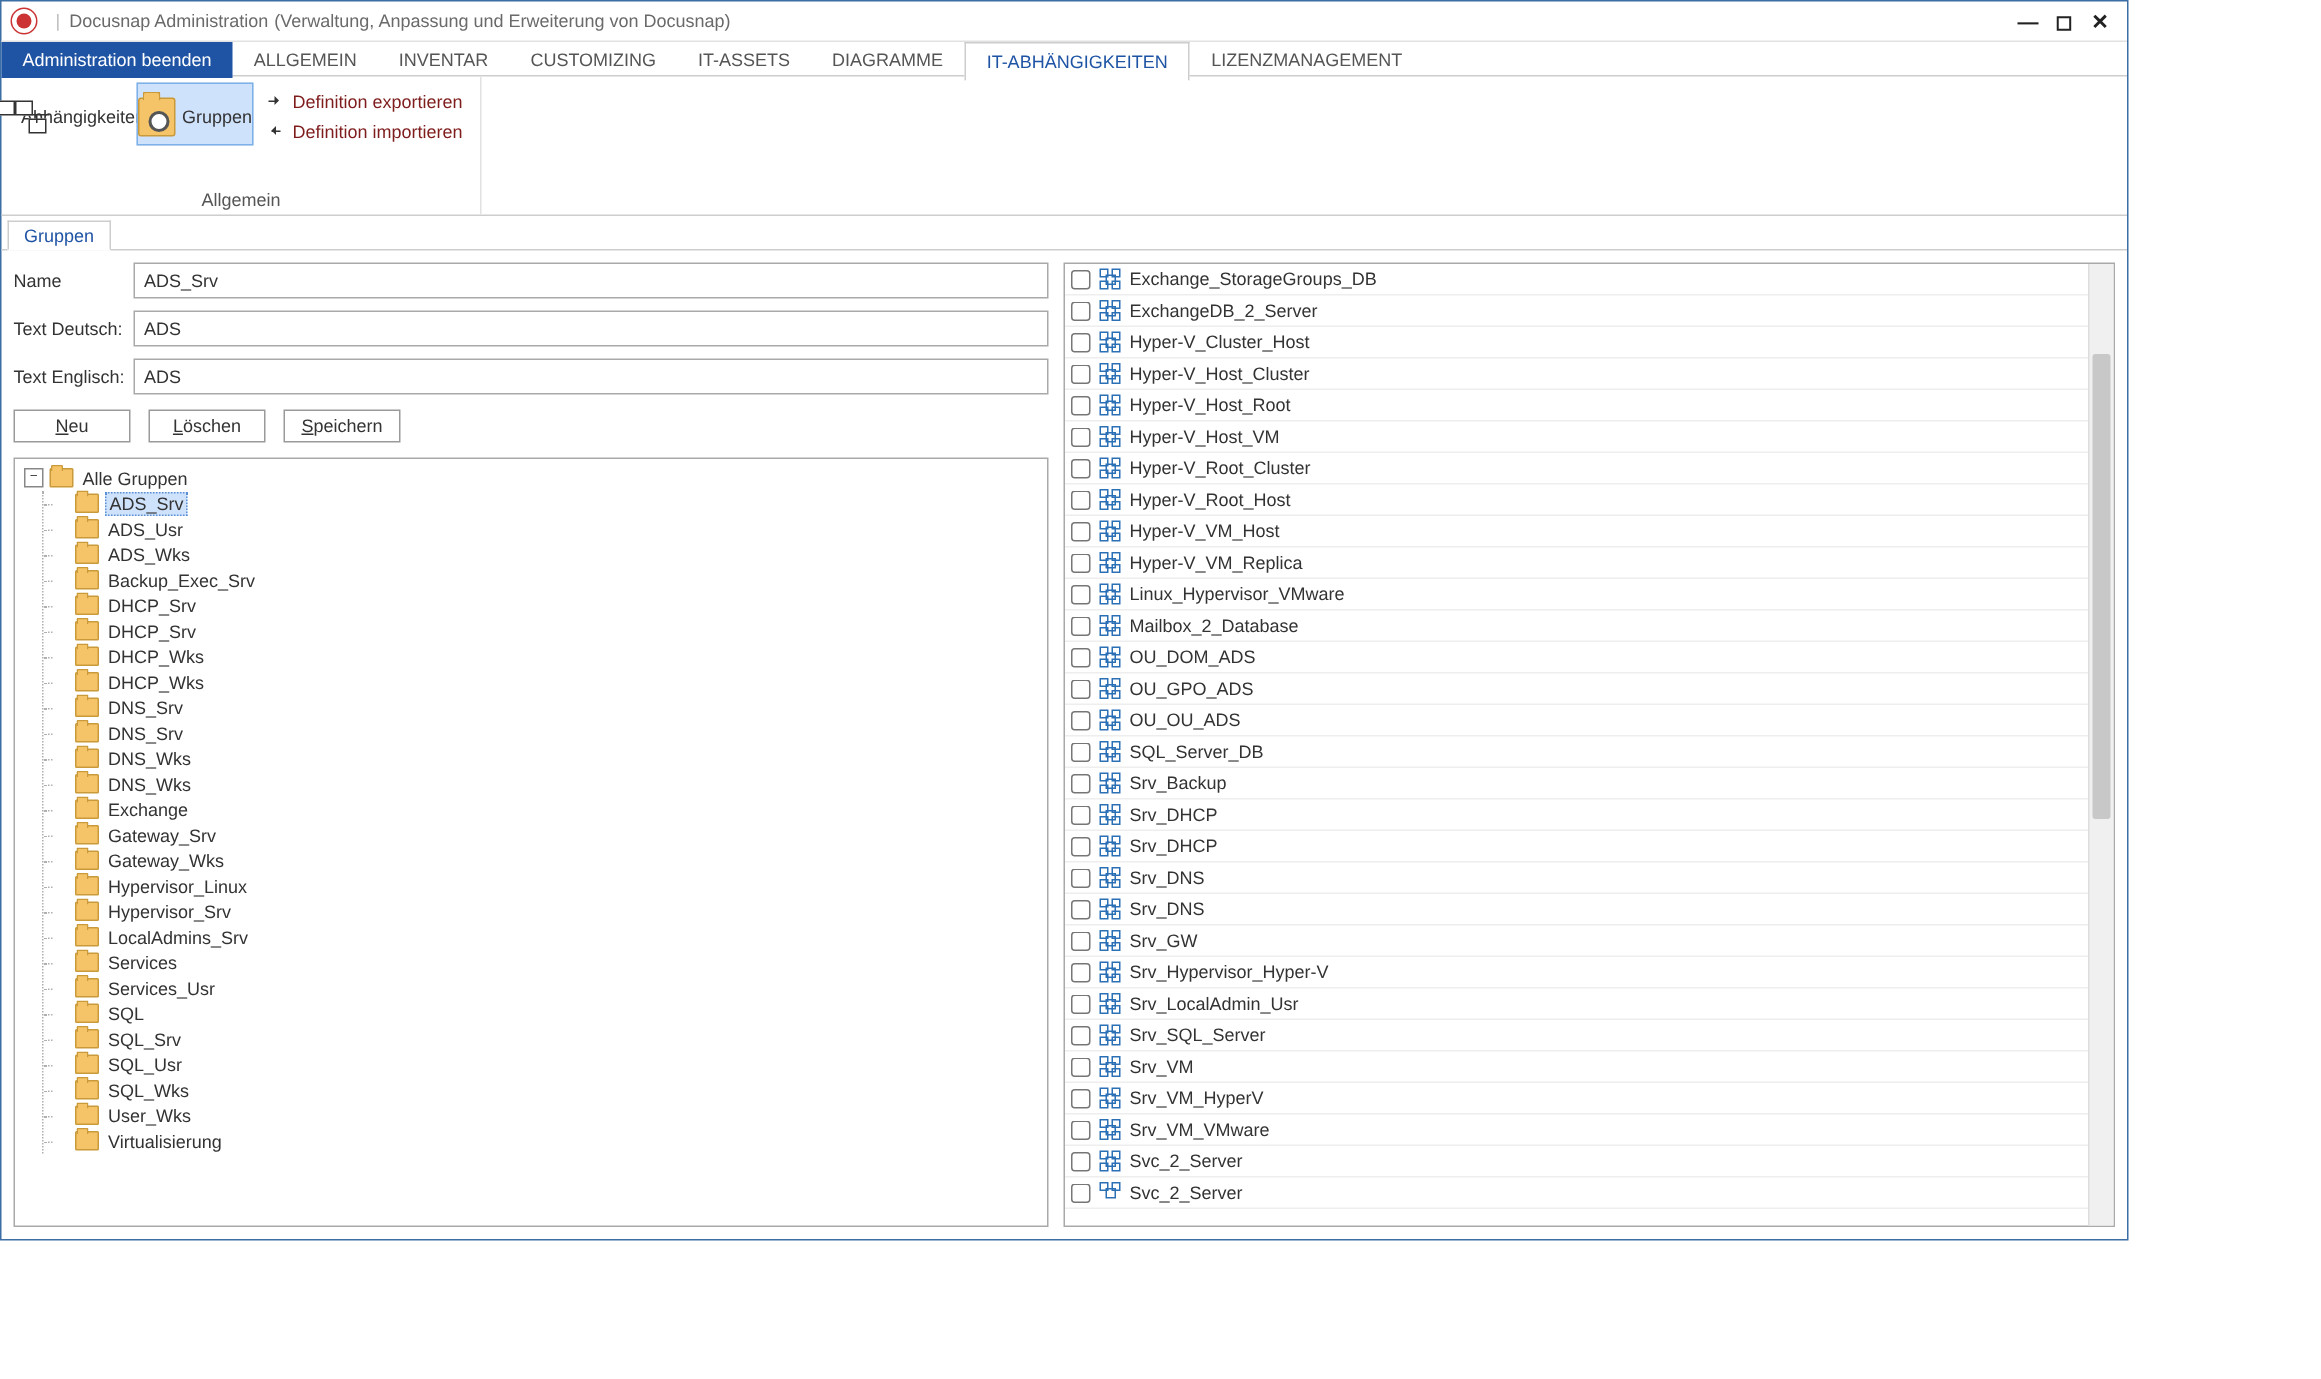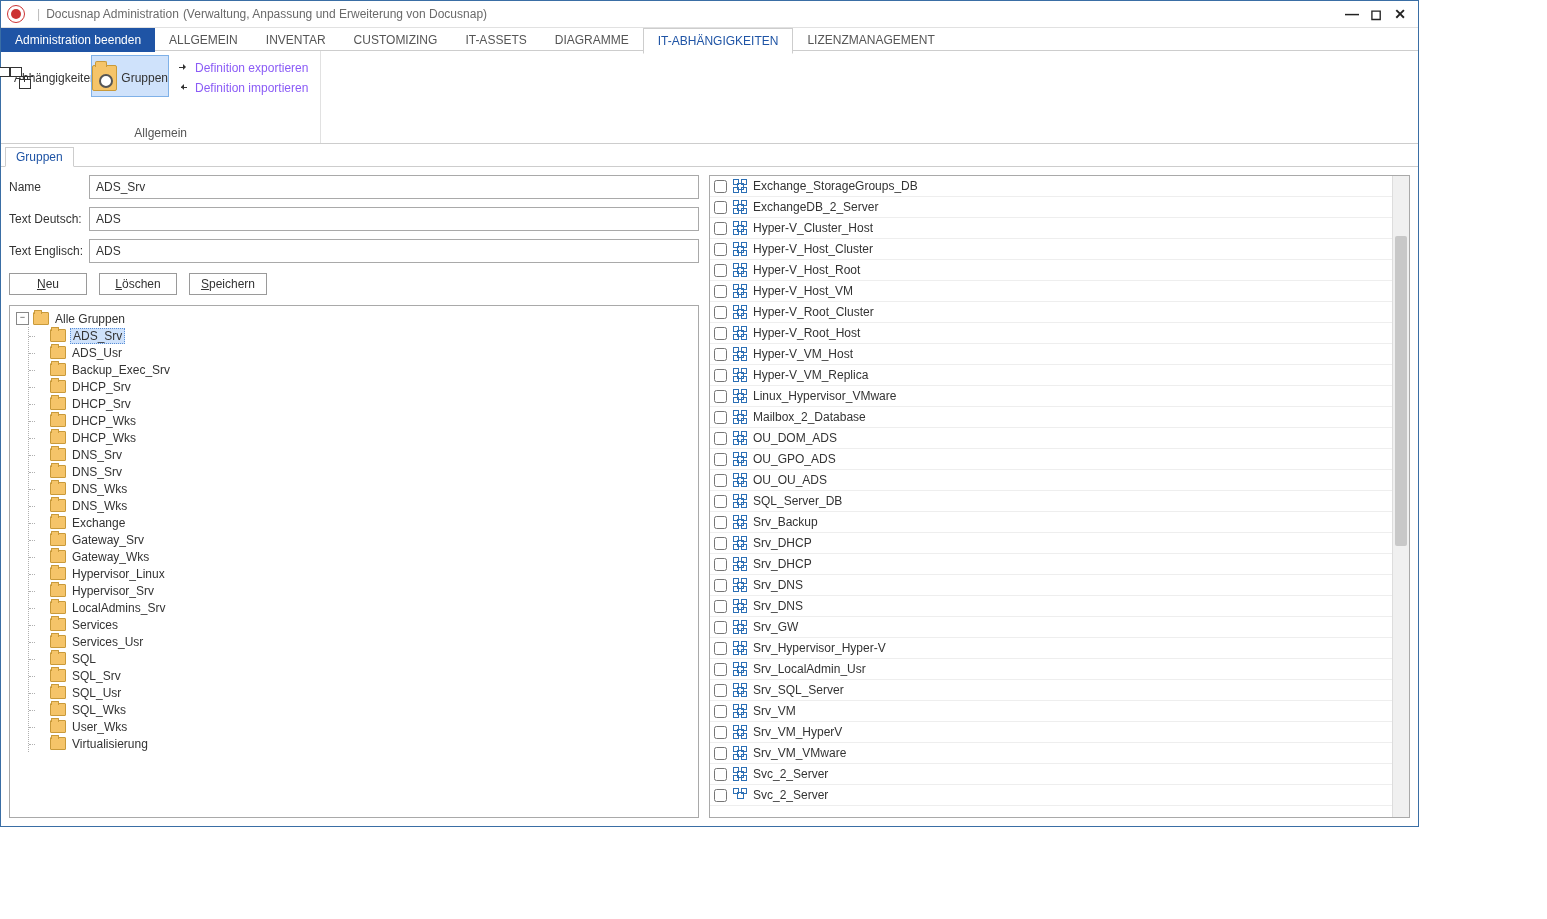--- a/index.html
+++ b/index.html
@@ -17,21 +17,21 @@
   .tabs .tab.primary{background:#1f54a5;color:#fff;}
   .tabs .tab.active{color:#1f54a5;border:1px solid #cdcdcd;border-bottom:1px solid #fff;margin-bottom:-1px;background:#fff;}
   
   .ribbon{height:92px;border-bottom:1px solid #cdcdcd;display:flex;align-items:stretch;}
   .ribbon-group{border-right:1px solid #e1e1e1;padding:4px 8px 0 8px;display:flex;flex-direction:column;}
   .ribbon-group .row{display:flex;gap:4px;}
   .big-btn{width:76px;display:flex;flex-direction:row;align-items:center;justify-content:flex-start;padding-top:4px;gap:4px;border:1px solid transparent;}
   .big-btn.active{background:#cfe2fb;border:1px solid #7fb1e8;}
   .big-btn .lbl{font-size:12px;color:#333;}
   .small-btns{display:flex;flex-direction:column;gap:2px;padding-top:4px;}
-  .small-btn{display:flex;align-items:center;gap:6px;padding:2px 4px;color:#8b5cf6;}
+  .small-btn{display:flex;align-items:center;gap:6px;padding:2px 4px;color:#7f1d1d;}
   .group-caption{text-align:center;color:#555;font-size:12px;padding:2px 0 3px 0;margin-top:auto;}
   
   .subtab-bar{height:22px;display:flex;align-items:flex-end;padding-left:4px;border-bottom:1px solid #cdcdcd;}
   .subtab{border:1px solid #cdcdcd;border-bottom:1px solid #fff;padding:2px 10px;color:#1f54a5;background:#fff;margin-bottom:-1px;}
   
   .content{flex:1;display:flex;gap:10px;padding:8px;overflow:hidden;}
   .left{flex:0 0 690px;display:flex;flex-direction:column;}
   .form-row{display:flex;align-items:center;margin-bottom:8px;}
   .form-row label{width:80px;color:#333;}
   .form-row input{flex:1;height:22px;border:1px solid #a9a9a9;padding:0 6px;font-family:inherit;font-size:12px;color:#333;}
@@ -190,20 +190,25 @@
                 <span class="node-label sel">ADS_Srv</span>
               </div>
               <div class="tree-node">
                 <span class="exp none"></span>
                 <span class="folder-icon"></span>
                 <span class="node-label">ADS_Usr</span>
               </div>
               <div class="tree-node">
                 <span class="exp none"></span>
                 <span class="folder-icon"></span>
+                <span class="node-label">ADS_Wks</span>
+              </div>
+              <div class="tree-node">
+                <span class="exp none"></span>
+                <span class="folder-icon"></span>
                 <span class="node-label">Backup_Exec_Srv</span>
               </div>
               <div class="tree-node">
                 <span class="exp none"></span>
                 <span class="folder-icon"></span>
                 <span class="node-label">DHCP_Srv</span>
               </div>
               <div class="tree-node">
                 <span class="exp none"></span>
                 <span class="folder-icon"></span>

